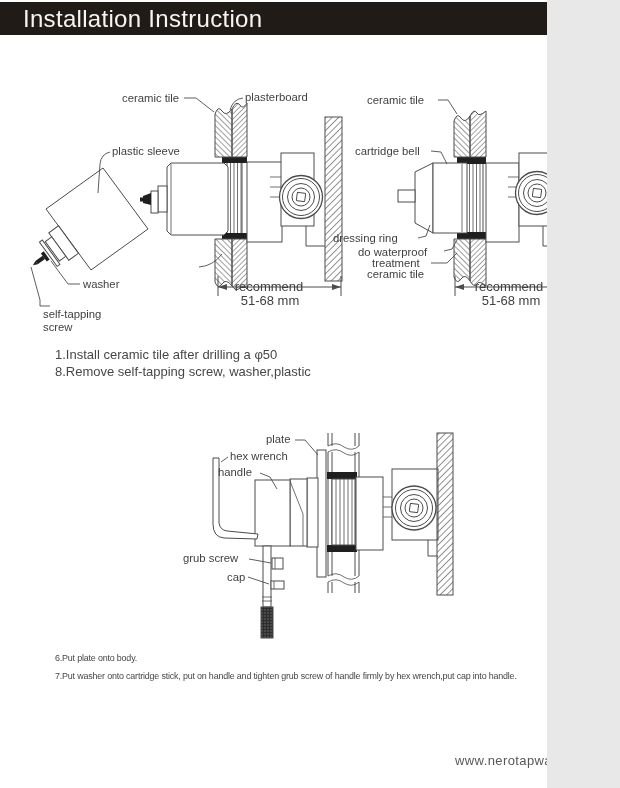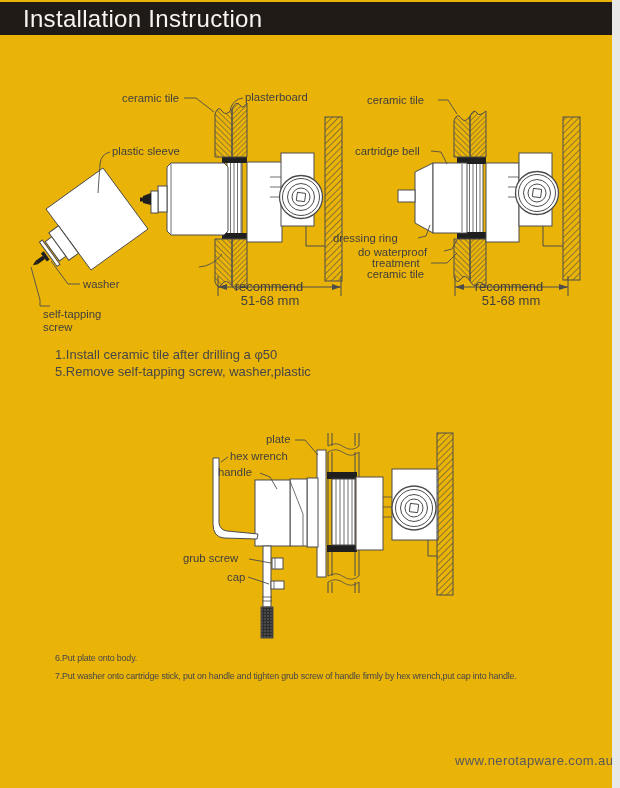--- a/index.html
+++ b/index.html
@@ -1,16 +1,16 @@
 <!DOCTYPE html>
 <html><head>
 <meta charset="utf-8">
 <style>
   html,body{margin:0;padding:0;background:#e8e8e8;}
-  .page{position:relative;width:612px;height:788px;background:#eab308;overflow:hidden;
+  .page{position:relative;width:547px;height:788px;background:#ffffff;overflow:hidden;
         font-family:"Liberation Sans", sans-serif;}
   .header{position:absolute;left:0;top:2px;width:620px;height:33px;background:#211b17;
           display:flex;align-items:center;}
   .header .title{color:#f7f5f3;font-size:24px;padding-left:23px;letter-spacing:.3px;white-space:nowrap;}
   .instr{position:absolute;color:#474747;white-space:nowrap;}
   .instr div{white-space:nowrap;}
   #instr-left{left:55px;top:346px;font-size:13px;line-height:17px;}
   #instr-right{left:385px;top:346px;font-size:10.5px;line-height:17px;}
   #instr-bottom{left:55px;top:649px;font-size:9.6px;line-height:17.5px;letter-spacing:-.2px;
                 transform:scaleX(.93);transform-origin:left top;}
@@ -285,21 +285,21 @@
     <polyline class="ldr" points="260,473 270,477 277,489"></polyline>
     <text x="218" y="476">handle</text>
     <polyline class="ldr" points="249,559 271,563"></polyline>
     <text x="183" y="562">grub screw</text>
     <polyline class="ldr" points="248,577 269,584"></polyline>
     <text x="227" y="581">cap</text>
   </svg>
 
   <div class="instr" id="instr-left">
     <div>1.Install ceramic tile after drilling a φ50</div>
-    <div>5.Remove self-tapping screw, washer,plastic</div>
+    <div>8.Remove self-tapping screw, washer,plastic</div>
   </div>
 
 
   <div class="instr" id="instr-bottom">
     <div>6.Put plate onto body.</div>
     <div>7.Put washer onto cartridge stick, put on handle and tighten grub screw of handle firmly by hex wrench,put cap into handle.</div>
   </div>
 
   <div class="footer">www.nerotapware.com.au</div>
 

